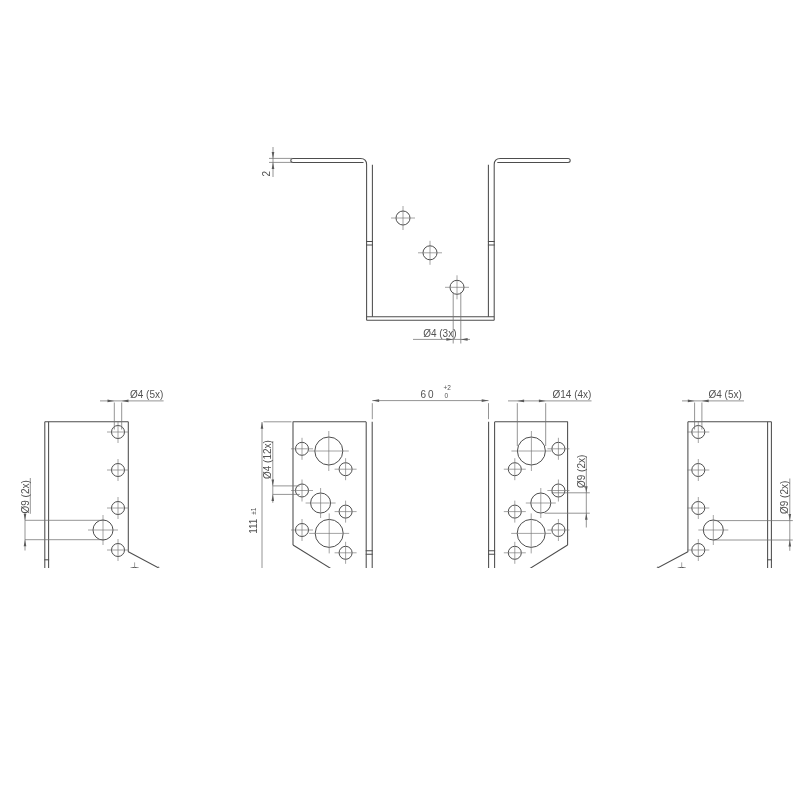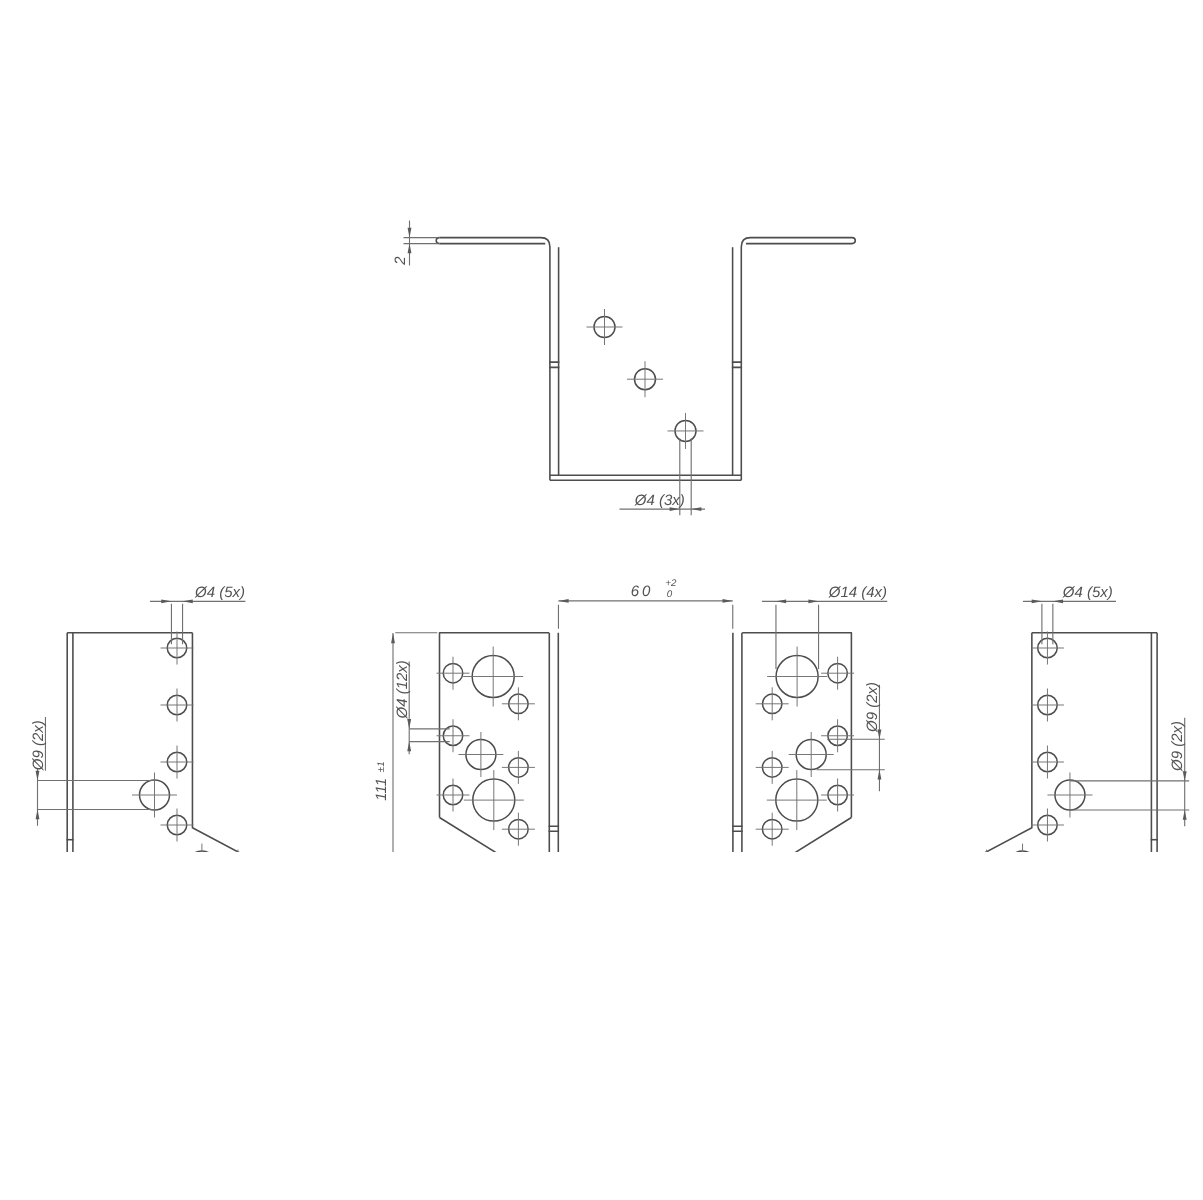--- a/index.html
+++ b/index.html
@@ -1,17 +1,17 @@
 <!DOCTYPE html>
 <html><head>
 <meta charset="utf-8">
 <style>
   html,body{margin:0;padding:0;background:#ffffff;}
   .canvas{position:relative;width:802px;height:568px;background:#ffffff;overflow:hidden;
-          font-family:"Liberation Sans",sans-serif;font-style:italic;}
+          font-family:"Liberation Sans",sans-serif;}
   svg{display:block;}
   .edge path{stroke:#4d4d4d;stroke-width:1.05;fill:none;stroke-linejoin:round;stroke-linecap:butt;}
   .dim path{stroke:#707070;stroke-width:0.75;fill:none;}
   .dim polygon{fill:#5a5a5a;stroke:none;}
   .hole circle{stroke:#4d4d4d;stroke-width:1;fill:none;}
   .hole path{stroke:#737373;stroke-width:0.65;fill:none;}
   text{fill:#525252;font-size:10px;font-family:"Liberation Sans",sans-serif;}
   .tol{font-size:6.5px;}
   .sp{letter-spacing:2px;}
 </style>

